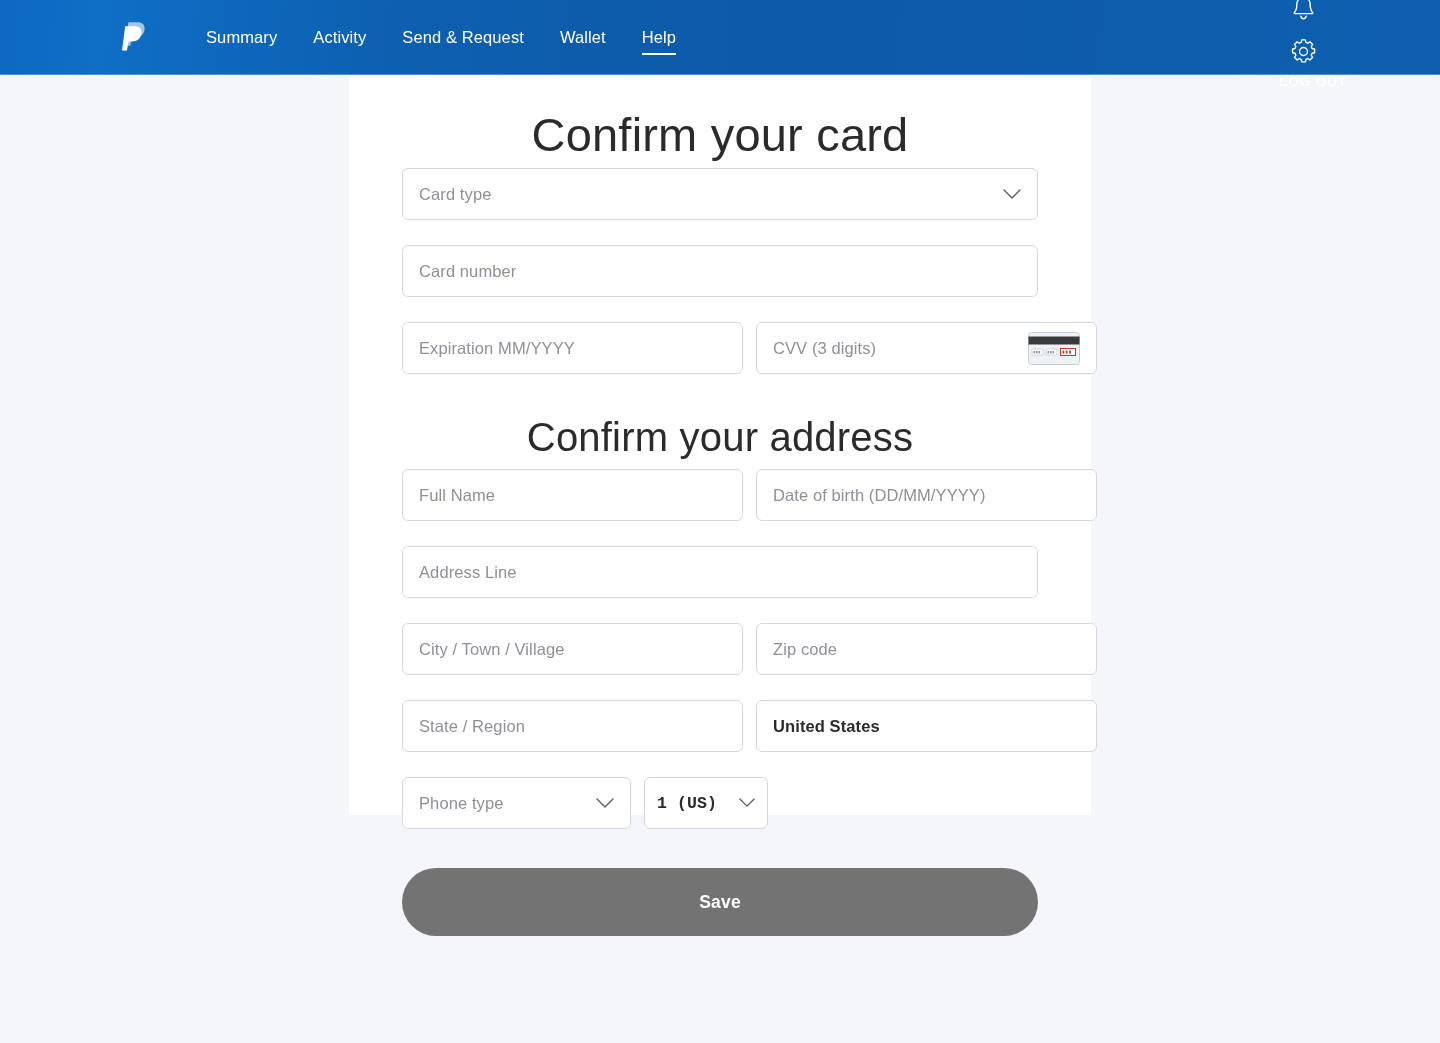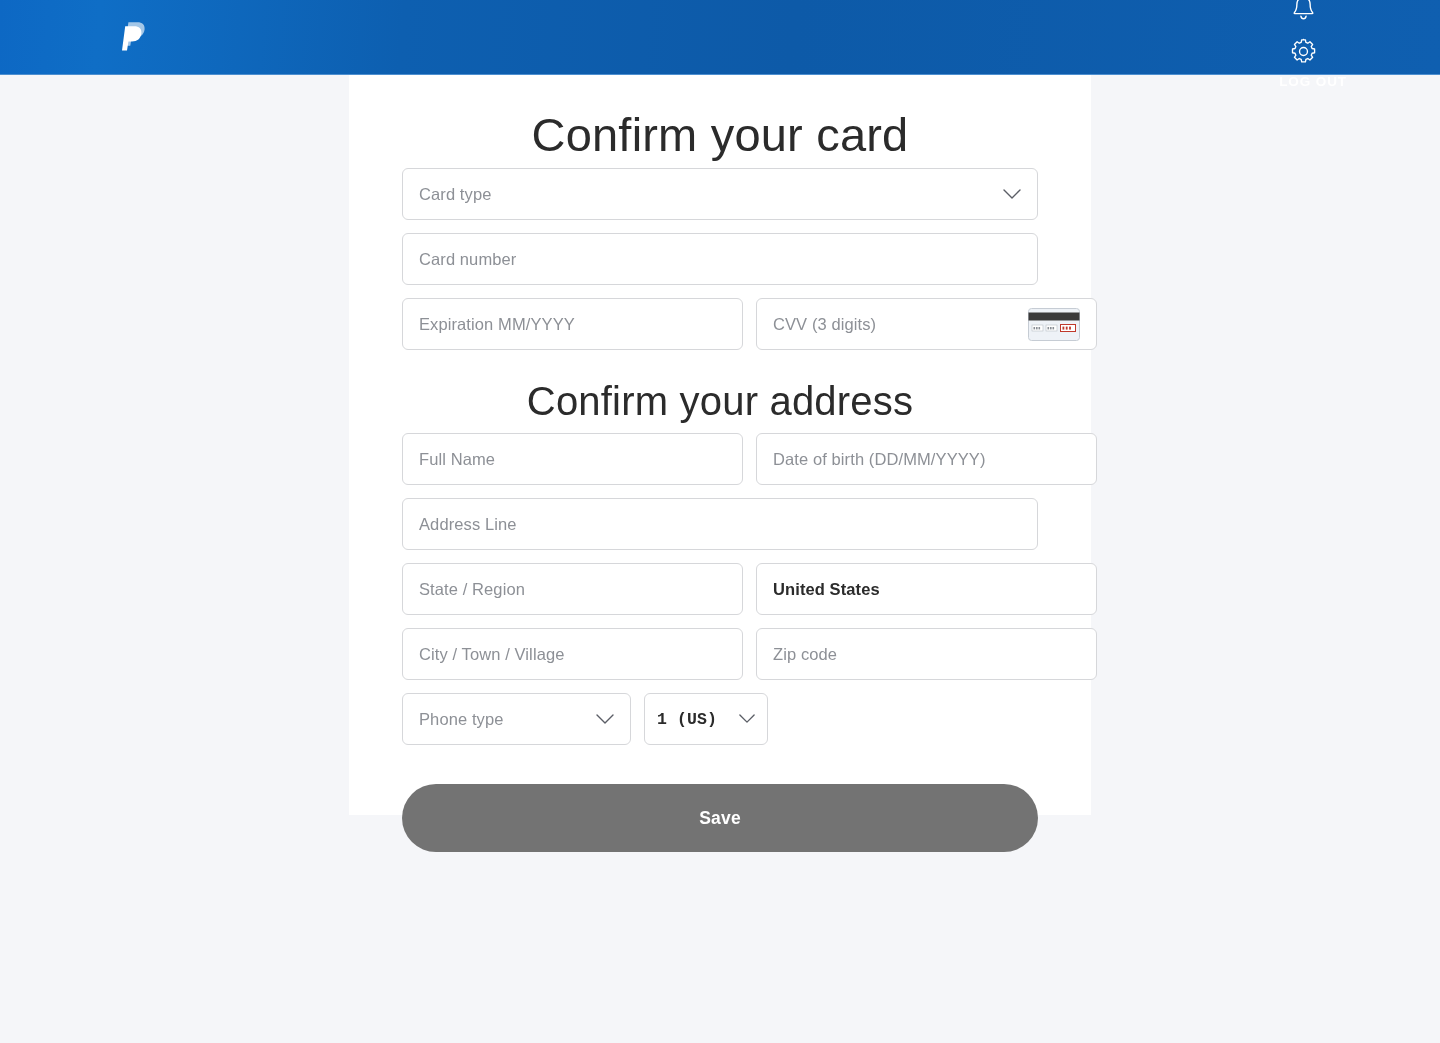--- a/index.html
+++ b/index.html
@@ -125,21 +125,21 @@
     font-size: 40px;
     line-height: 1;
     padding-top: 18px;
     padding-bottom: 12px;
   }
 
   
   .row {
     display: flex;
     gap: 13px;
-    margin-bottom: 13px;
+    margin-bottom: 25px;
   }
 
   .field {
     position: relative;
     height: 52px;
     border: 1px solid #d6d7da;
     border-radius: 6px;
     background: #ffffff;
     display: flex;
     align-items: center;
@@ -203,20 +203,27 @@
 
 <div class="navbar">
 
   <div class="nav-logo">
     <svg width="26" height="32" viewBox="0 0 26 32" aria-hidden="true">
       <path d="M6.4 1.2h9.1c4.6 0 7.6 2.4 7.1 7.1-.6 5.4-4.3 8.2-9.4 8.2H9.6l-1.3 8.3H3.1L6.4 1.2z" fill="#ffffff" opacity="0.62"></path>
       <path d="M3.2 5.2h9.1c4.6 0 7.6 2.4 7.1 7.1-.6 5.4-4.3 8.2-9.4 8.2H6.4l-1.4 9H0L3.2 5.2z" fill="#ffffff"></path>
     </svg>
   </div>
 
+  <div class="nav-links">
+    <div class="nav-link"><span>Summary</span></div>
+    <div class="nav-link"><span>Activity</span></div>
+    <div class="nav-link"><span>Send &amp; Request</span></div>
+    <div class="nav-link"><span>Wallet</span></div>
+    <div class="nav-link active"><span>Help</span></div>
+  </div>
 
   <div class="nav-right">
     <div class="nav-icon-btn">
       <svg width="25" height="27" viewBox="0 0 25 27" aria-hidden="true">
         <path d="M12.5 3.2c-3.9 0-6.6 3-6.6 6.9 0 5.6-1.4 7.3-2.6 8.6-.3.3-.1.9.4.9h17.6c.5 0 .7-.6.4-.9-1.2-1.3-2.6-3-2.6-8.6 0-3.9-2.7-6.9-6.6-6.9z" fill="none" stroke="#ffffff" stroke-width="1.4" stroke-linejoin="round"></path>
         <path d="M12.5 3.2V1.3" fill="none" stroke="#ffffff" stroke-width="1.4" stroke-linecap="round"></path>
         <path d="M9.9 22.1c.3 1.6 1.4 2.6 2.6 2.6s2.3-1 2.6-2.6" fill="none" stroke="#ffffff" stroke-width="1.4" stroke-linecap="round"></path>
       </svg>
     </div>
     <div class="nav-icon-btn">
@@ -296,33 +303,33 @@
     </div>
 
     <div class="row">
       <div class="field">
         <span class="field-text">Address Line</span>
       </div>
     </div>
 
     <div class="row">
       <div class="field half">
+        <span class="field-text">City / Town / Village</span>
+      </div>
+      <div class="field half">
+        <span class="field-text">Zip code</span>
+      </div>
+    </div>
+
+    <div class="row">
+      <div class="field half">
         <span class="field-text">State / Region</span>
       </div>
       <div class="field half">
         <span class="field-text filled">United States</span>
-      </div>
-    </div>
-
-    <div class="row">
-      <div class="field half">
-        <span class="field-text">City / Town / Village</span>
-      </div>
-      <div class="field half">
-        <span class="field-text">Zip code</span>
       </div>
     </div>
 
     <div class="row">
       <div class="field select phone-type">
         <span class="field-text">Phone type</span>
         <span class="chevron">
           <svg width="18" height="11" viewBox="0 0 18 11" aria-hidden="true">
             <path d="M1 1l8 8 8-8" fill="none" stroke="#5b5e66" stroke-width="1.4" stroke-linecap="round" stroke-linejoin="round"></path>
           </svg>

